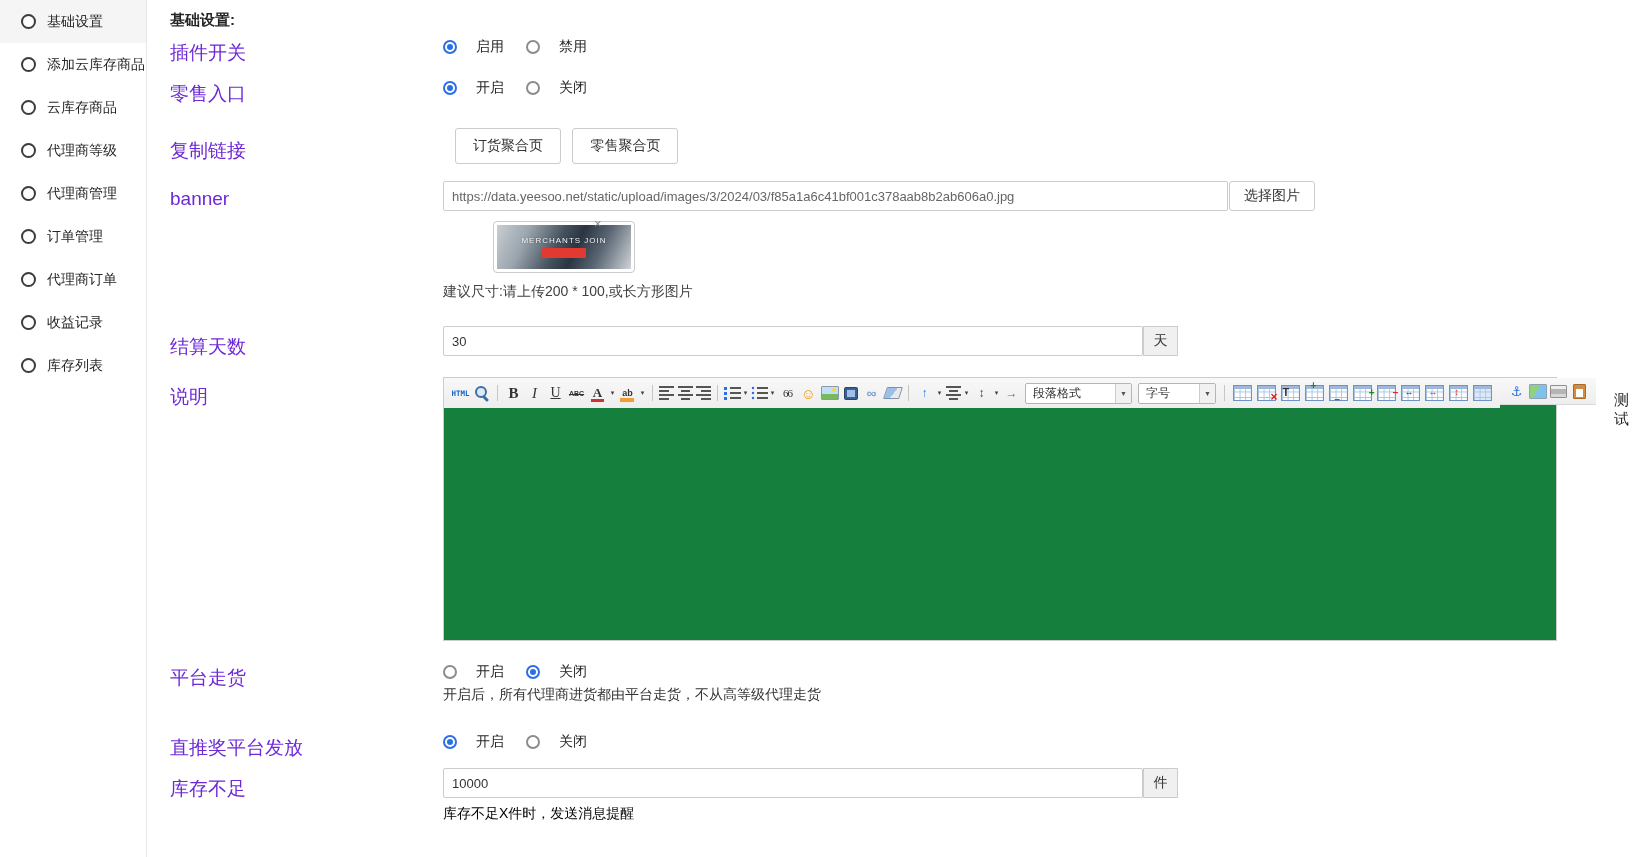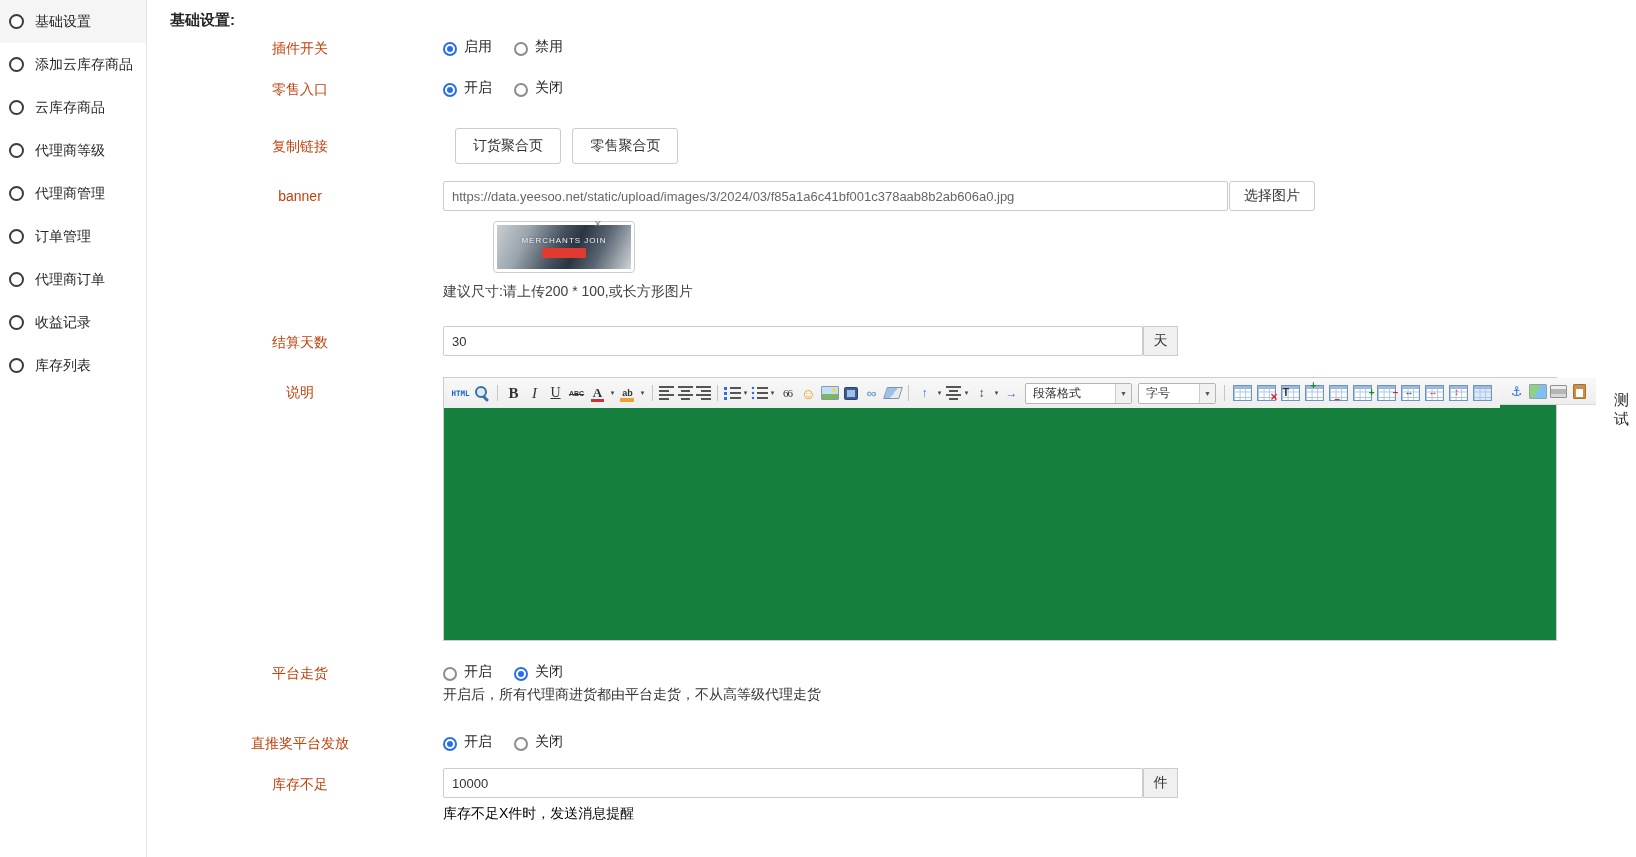--- a/index.html
+++ b/index.html
@@ -1,33 +1,33 @@
 <!DOCTYPE html>
 <html><head>
 <meta charset="utf-8">
 <style>
   html,body{margin:0;padding:0;background:#fff;font-family:"Liberation Sans","DejaVu Sans",sans-serif;}
   #app{position:relative;width:1636px;height:857px;background:#fff;overflow:hidden;}
 
   
   #sidebar{position:absolute;left:0;top:0;width:147px;height:857px;background:#fff;border-right:1px solid #e6e6e6;box-sizing:border-box;}
-  .side-item{height:43px;display:flex;align-items:center;padding-left:9px;gap:11px;font-size:14px;color:#262626;cursor:pointer;box-sizing:border-box;}
+  .side-item{height:43px;display:flex;align-items:center;padding-left:21px;gap:11px;font-size:14px;color:#262626;cursor:pointer;box-sizing:border-box;}
   .side-item[data-state="active"]{background:#f5f5f5;}
   .side-dot{width:11px;height:11px;border:2px solid #3c3c3c;border-radius:50%;flex:none;background:#fff;}
   .side-label{white-space:nowrap;}
 
   
   #main{position:absolute;left:148px;top:0;width:1488px;height:857px;}
   .abs{position:absolute;}
   .page-title{left:22px;top:11px;font-size:15px;font-weight:bold;color:#262626;}
-  .row-label{width:260px;text-align:center;font-size:14px;color:#c2410c;left:22px;}
+  .row-label{width:260px;text-align:left;font-size:19px;color:#6d28d9;left:22px;}
   
 
   .radio-row{display:flex;align-items:center;gap:22px;font-size:14px;color:#262626;}
-  .radio-opt{display:flex;align-items:flex-end;gap:7px;cursor:pointer;}
+  .radio-opt{display:flex;align-items:center;gap:19px;cursor:pointer;}
   .rb{width:14px;height:14px;border:2px solid #8c8c8c;border-radius:50%;box-sizing:border-box;position:relative;background:#fff;flex:none;}
   .radio-opt[data-checked="true"] .rb{border-color:#2a6fe8;}
   .radio-opt[data-checked="true"] .rb::after{content:"";position:absolute;left:2px;top:2px;width:6px;height:6px;border-radius:50%;background:#2a6fe8;}
 
   .btn{display:inline-flex;align-items:center;justify-content:center;background:#fff;border:1px solid #ccc;border-radius:3px;font-size:14px;color:#333;cursor:pointer;box-sizing:border-box;}
   .btn-lg{height:36px;padding:0 17px;margin-right:7px;}
   .btn-sm{height:30px;padding:0 14px;}
 
   .txt{box-sizing:border-box;height:30px;border:1px solid #ccc;border-radius:2px;font-size:13px;color:#666;padding:0 8px;font-family:"Liberation Sans","DejaVu Sans",sans-serif;background:#fff;}
   .addon{width:35px;height:30px;background:#f0f0f0;border:1px solid #ccc;box-sizing:border-box;display:flex;align-items:center;justify-content:center;font-size:14px;color:#333;}

